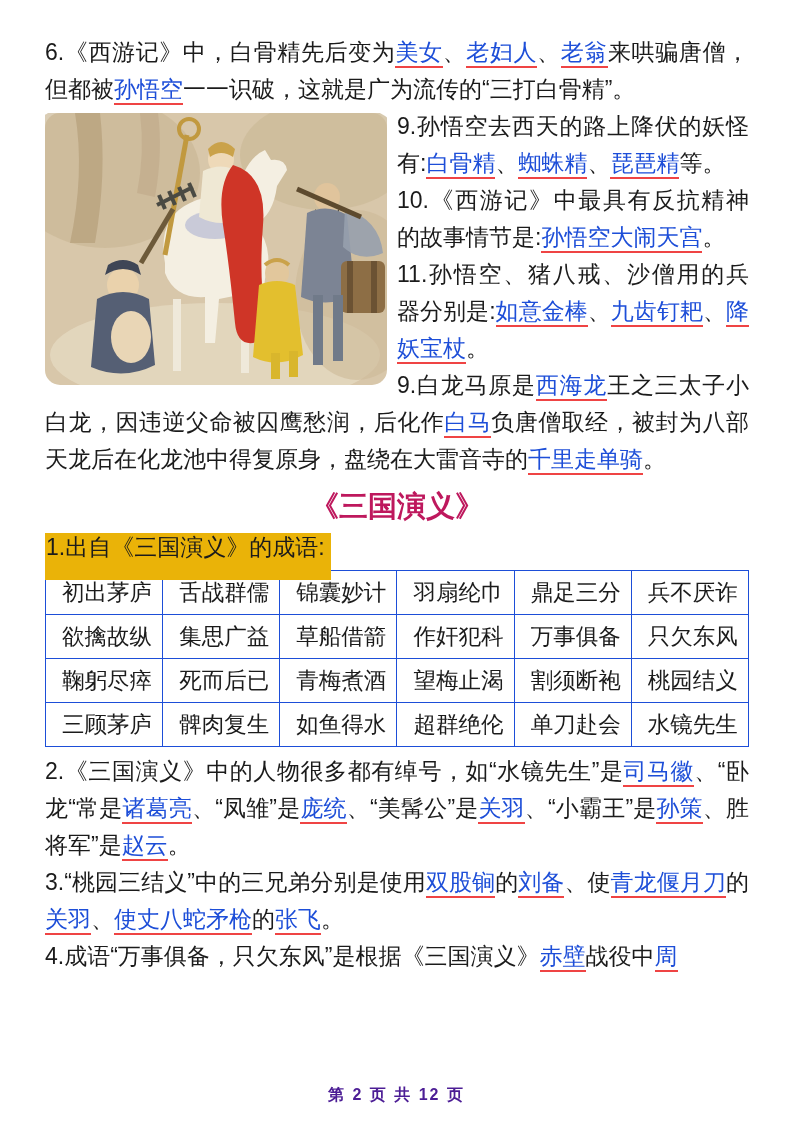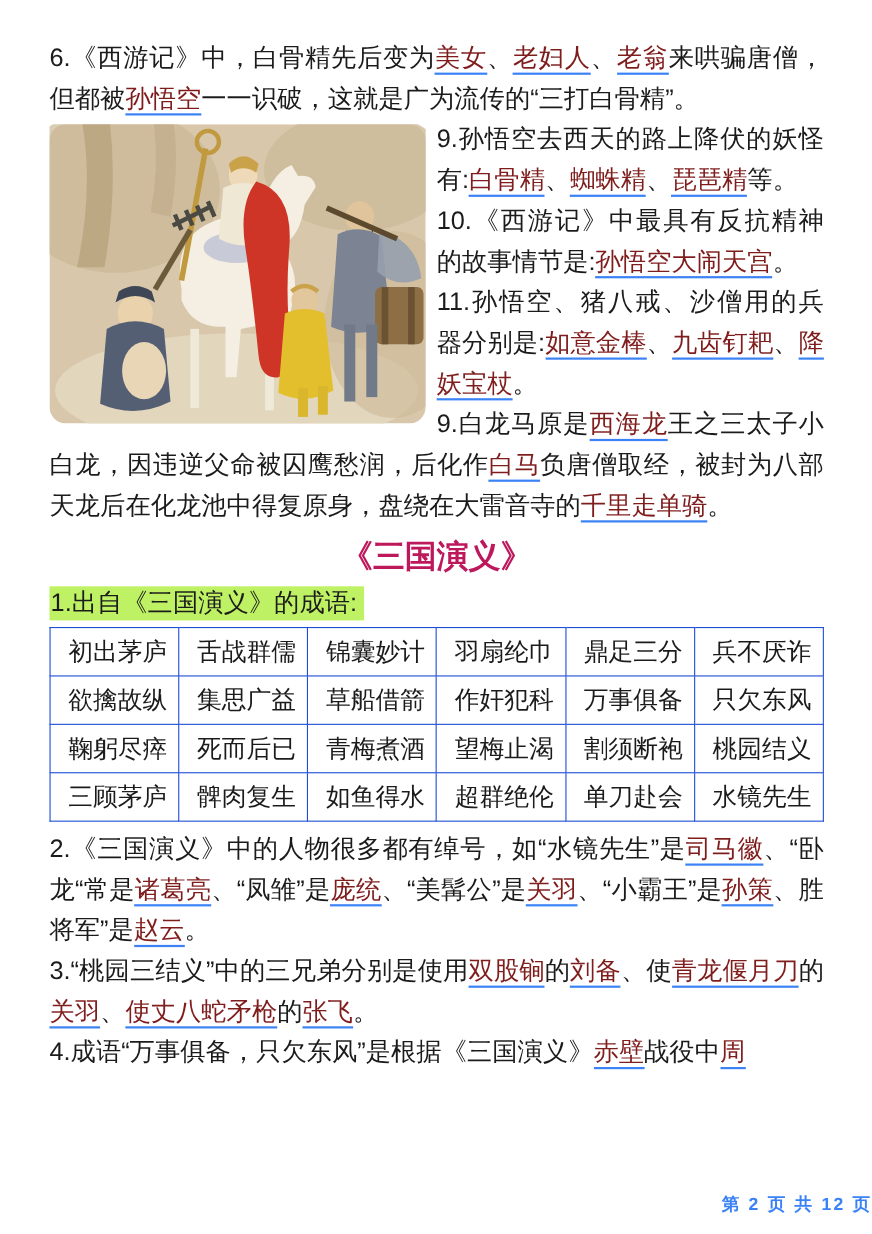--- a/index.html
+++ b/index.html
@@ -1,31 +1,31 @@
 <!DOCTYPE html>
 <html><head>
 <meta charset="utf-8">
 <style>
   html,body{margin:0;padding:0;background:#ffffff;}
   .page{position:relative;width:793px;height:1122px;background:#ffffff;overflow:hidden;
         font-family:"Liberation Sans",sans-serif;color:#1b1b1b;}
   .content{padding:34px 44px 0 45px;font-size:23px;line-height:37px;text-align:justify;}
   p{margin:0;}
-  .kw{color:#7f1d1d;border-bottom:2px solid #3b82f6;padding-bottom:1px;}
+  .kw{color:#1d4ed8;border-bottom:2px solid #ef4444;padding-bottom:1px;}
   figure.illus{float:left;width:342px;height:272px;margin:5px 10px 4px 0;padding:0;}
   figure.illus svg{display:block;}
   .wrap::after{content:"";display:block;clear:both;}
   h2.sec{margin:8px 0 3px;text-align:center;color:#be185d;font-size:29px;font-weight:bold;line-height:40px;}
   .intro-line{margin:2px 0 3px;}
-  .hl{background:#bef264;padding:1px 6px 4px 1px;}
+  .hl{background:#eab308;padding:1px 6px 20px 1px;}
   table.idioms{border-collapse:collapse;width:100%;margin:4px 0 6px;table-layout:fixed;}
   table.idioms td{border:1px solid #1d4ed8;text-align:center;font-size:22.5px;line-height:37px;
                   padding:3px 16px;overflow:hidden;white-space:nowrap;}
-  .footer{position:absolute;left:0;right:0;bottom:16px;text-align:right;font-size:16px;
-          font-weight:bold;letter-spacing:2px;color:#3b82f6;}
+  .footer{position:absolute;left:0;right:0;bottom:16px;text-align:center;font-size:16px;
+          font-weight:bold;letter-spacing:2px;color:#4c1d95;}
 </style>
 </head>
 <body>
 
 <div class="page">
   <div class="content">
 
     <p><span>6.《西游记》中，白骨精先后变为</span><span class="kw">美女</span><span>、</span><span class="kw">老妇人</span><span>、</span><span class="kw">老翁</span><span>来哄骗唐僧，但都被</span><span class="kw">孙悟空</span><span>一一识破，这就是广为流传的“三打白骨精”。</span></p>
 
     <div class="wrap">

